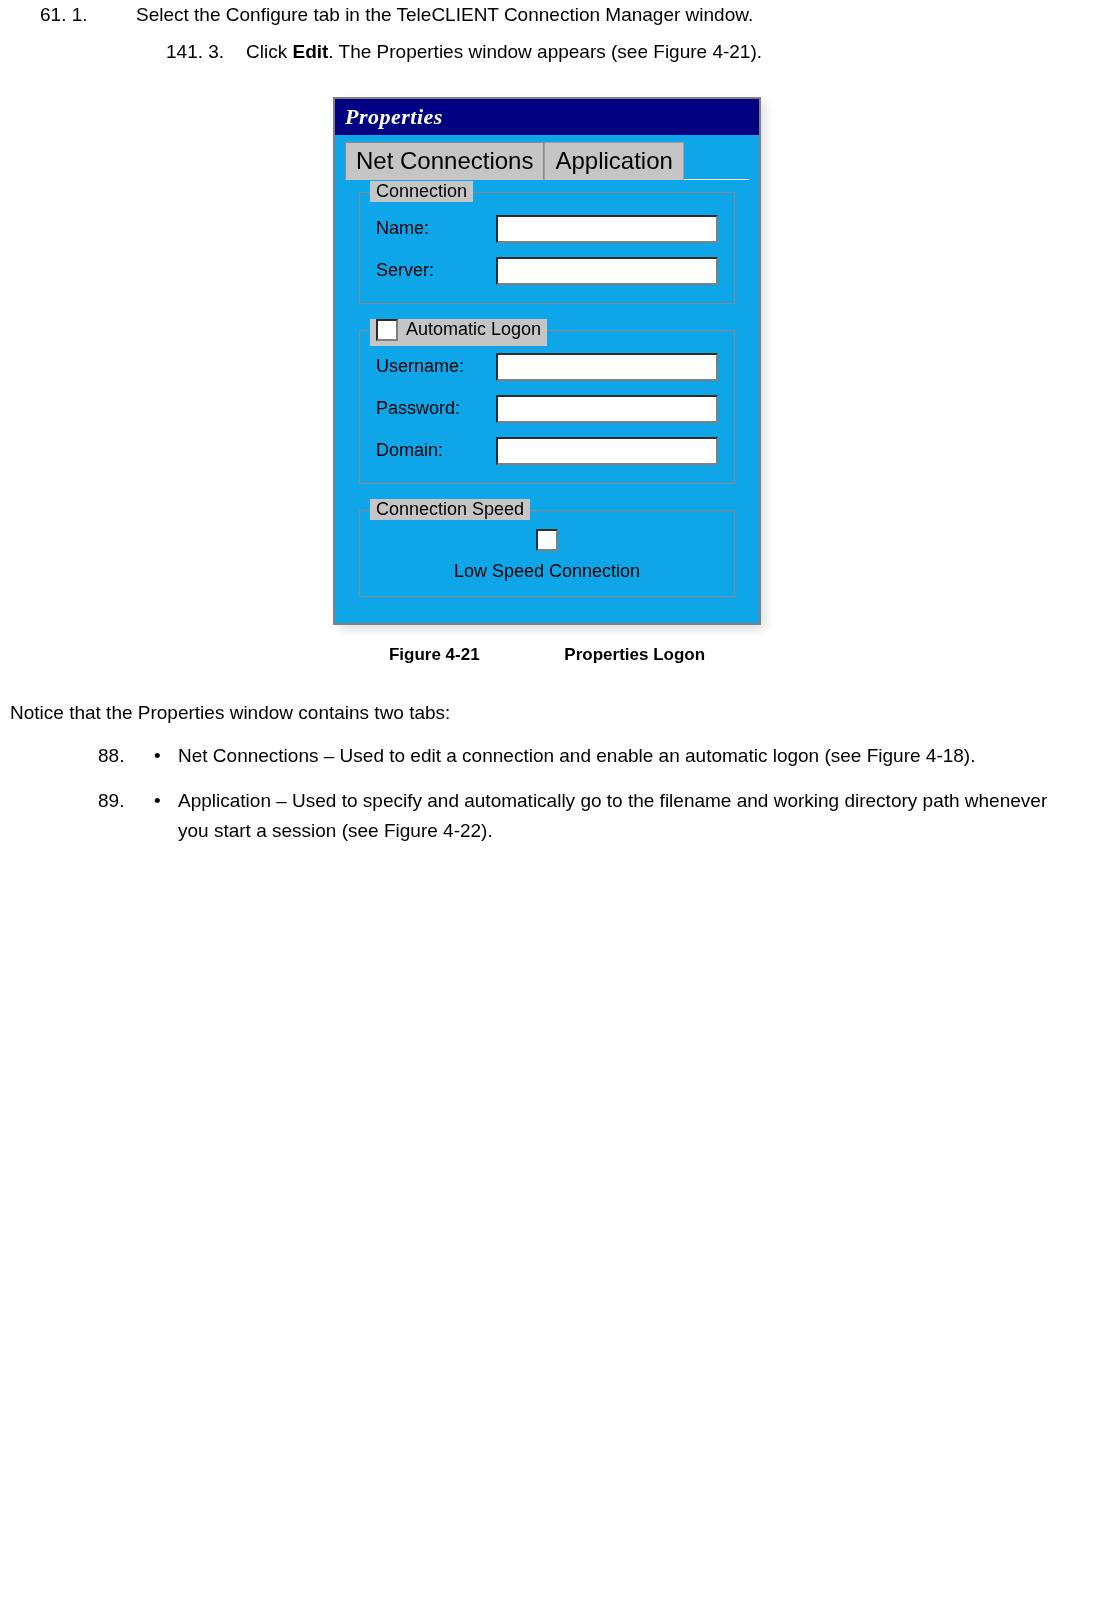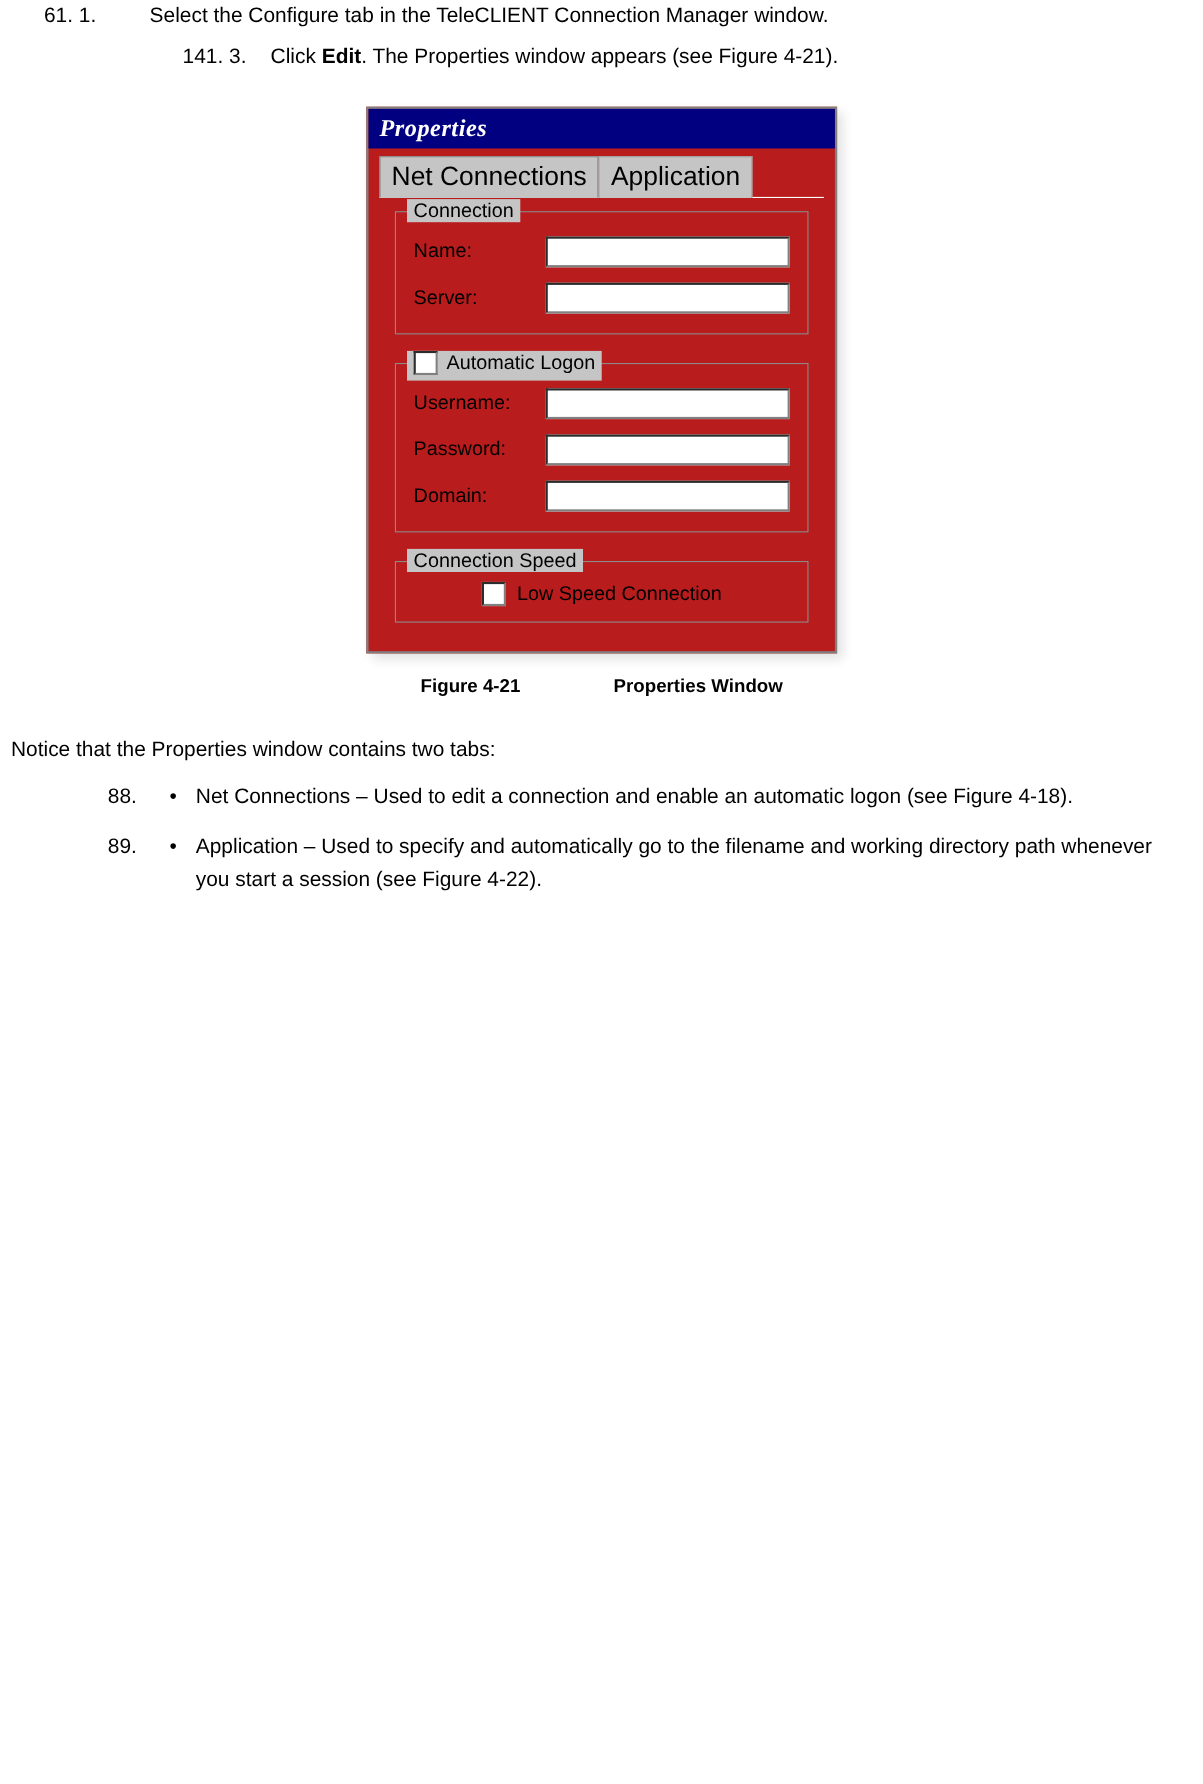--- a/index.html
+++ b/index.html
@@ -30,21 +30,21 @@
 
   
   .figure-wrap {
     width: 100%;
     margin-top: 30px;
     display: flex;
     justify-content: center;
   }
   .props-window {
     width: 424px;
-    background: #b91c1c;
+    background: #0ea5e9;
     border: 2px solid #808080;
     box-shadow: 5px 5px 10px rgba(0,0,0,0.12);
   }
   .props-titlebar {
     background: #000080;
     color: #fff;
     font-weight: bold;
     font-family: "Times New Roman", serif;
     font-size: 22px;
     font-style: italic;
@@ -112,21 +112,21 @@
     align-items: center;
     gap: 10px;
     font-size: 18px;
   }
   .chk {
     width: 18px; height: 18px;
     background: #fff;
     border: 2px inset #808080;
   }
   .group-speed { padding: 18px 16px 14px 16px; }
-  .group-speed .chk-row { justify-content: center; }
+  .group-speed .chk-row { justify-content: center; flex-direction: column; }
   .btn-row {
     display: flex;
     justify-content: space-between;
     padding: 10px 14px 16px 14px;
   }
   .btn {
     width: 110px;
     text-align: center;
     padding: 6px 0;
     background: #c5c5c5;
@@ -244,21 +244,21 @@
         </div>
 
       </div>
 
 
     </div>
   </div>
 
   <div class="figure-caption">
     <span class="fnum">Figure 4-21</span>
-    <span>Properties Window</span>
+    <span>Properties Logon</span>
   </div>
 
   <div class="notice">Notice that the Properties window contains two tabs:</div>
 
   <div class="bullet">
     <div class="num">88.</div>
     <div class="dot">•</div>
     <div class="txt">Net Connections  – Used to edit a connection and enable an automatic logon (see Figure 4-18).</div>
   </div>
 

